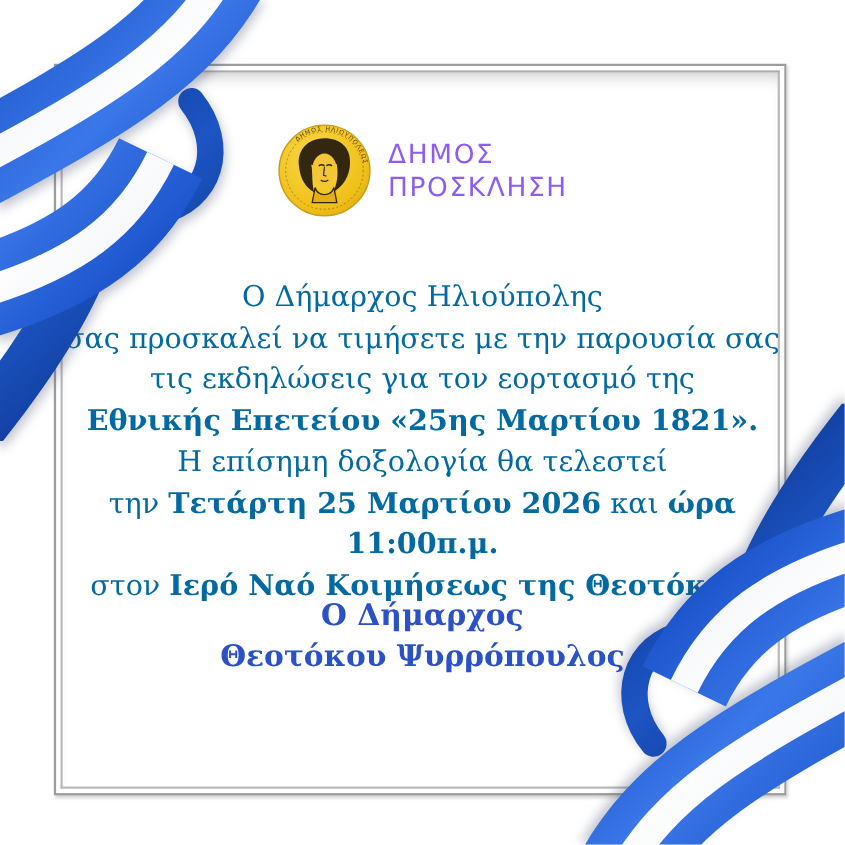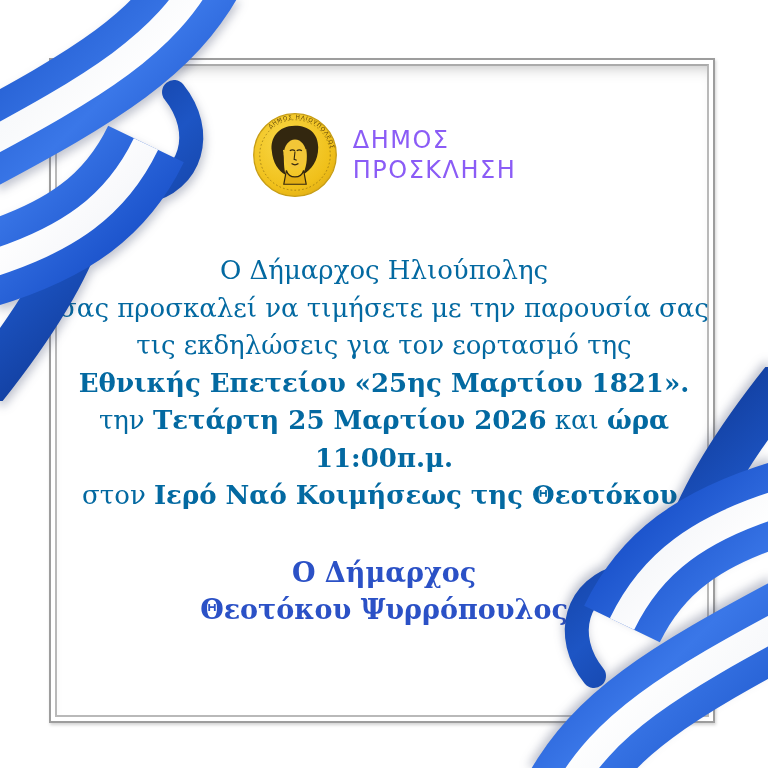--- a/index.html
+++ b/index.html
@@ -84,21 +84,21 @@
     position: absolute;
     top: 252px; left: 36px; right: 36px;
     font-size: 26px;
     line-height: 37.5px;
     color: #0369a1;
   }
   .body-block b { font-weight: bold; }
 
   .signature {
     position: absolute;
-    top: 554px; left: 0; right: 0;
+    top: 541px; left: 0; right: 0;
     font-size: 27px;
     font-weight: bold;
     line-height: 37px;
     color: #2b51c6;
   }
 </style>
 </head>
 <body>
 
 <div class="canvas">
@@ -174,20 +174,21 @@
         <div>ΠΡΟΣΚΛΗΣΗ</div>
       </div>
     </div>
 
 
     <div class="body-block">
       <div class="ln">Ο Δήμαρχος Ηλιούπολης</div>
       <div class="ln">σας προσκαλεί να τιμήσετε με την παρουσία σας</div>
       <div class="ln">τις εκδηλώσεις για τον εορτασμό της</div>
       <div class="ln"><b>Εθνικής Επετείου «25ης Μαρτίου 1821».</b></div>
+      <div class="ln">Η επίσημη δοξολογία θα τελεστεί</div>
       <div class="ln"><span>την </span><b>Τετάρτη 25 Μαρτίου 2026</b><span> και </span><b>ώρα 11:00π.μ.</b></div>
       <div class="ln"><span>στον </span><b>Ιερό Ναό Κοιμήσεως της Θεοτόκου</b><span>.</span></div>
     </div>
 
     <div class="signature">
       <div>Ο Δήμαρχος</div>
       <div>Θεοτόκου Ψυρρόπουλος</div>
     </div>
 
   </div>

